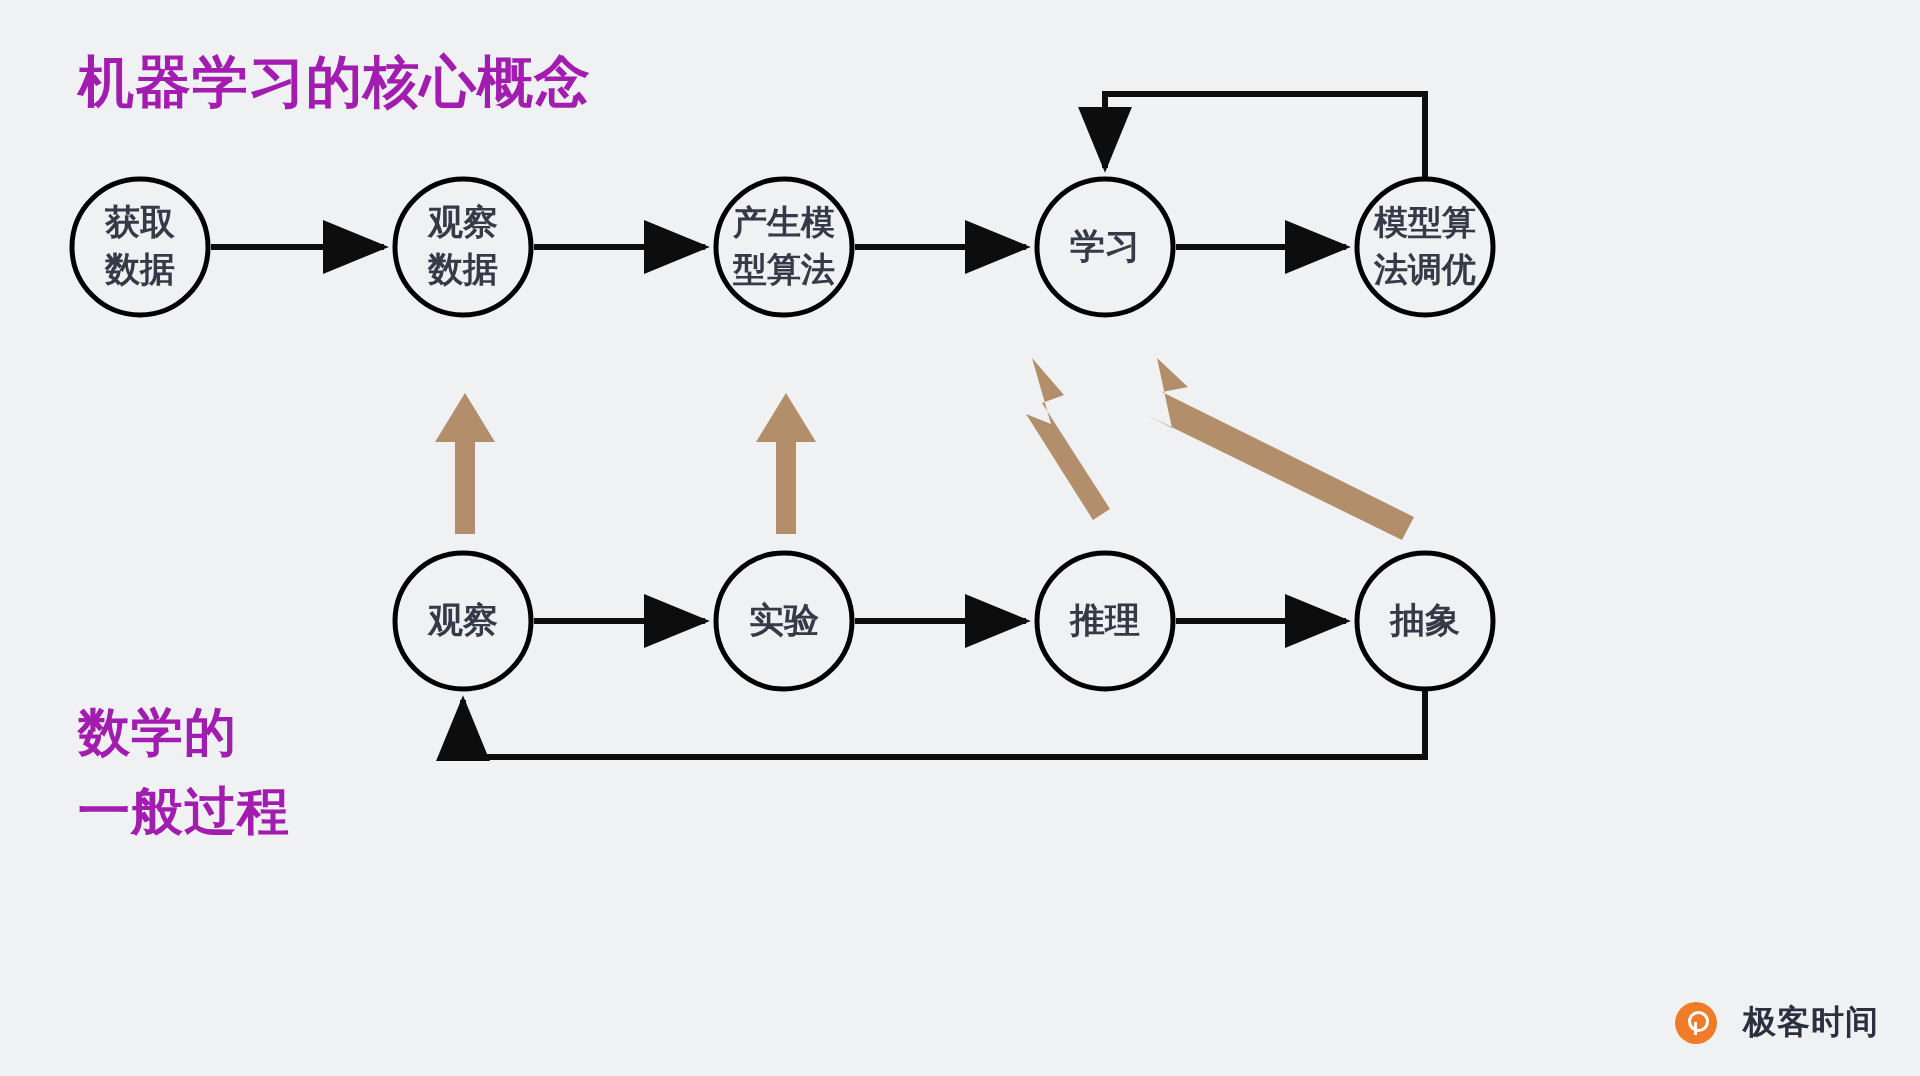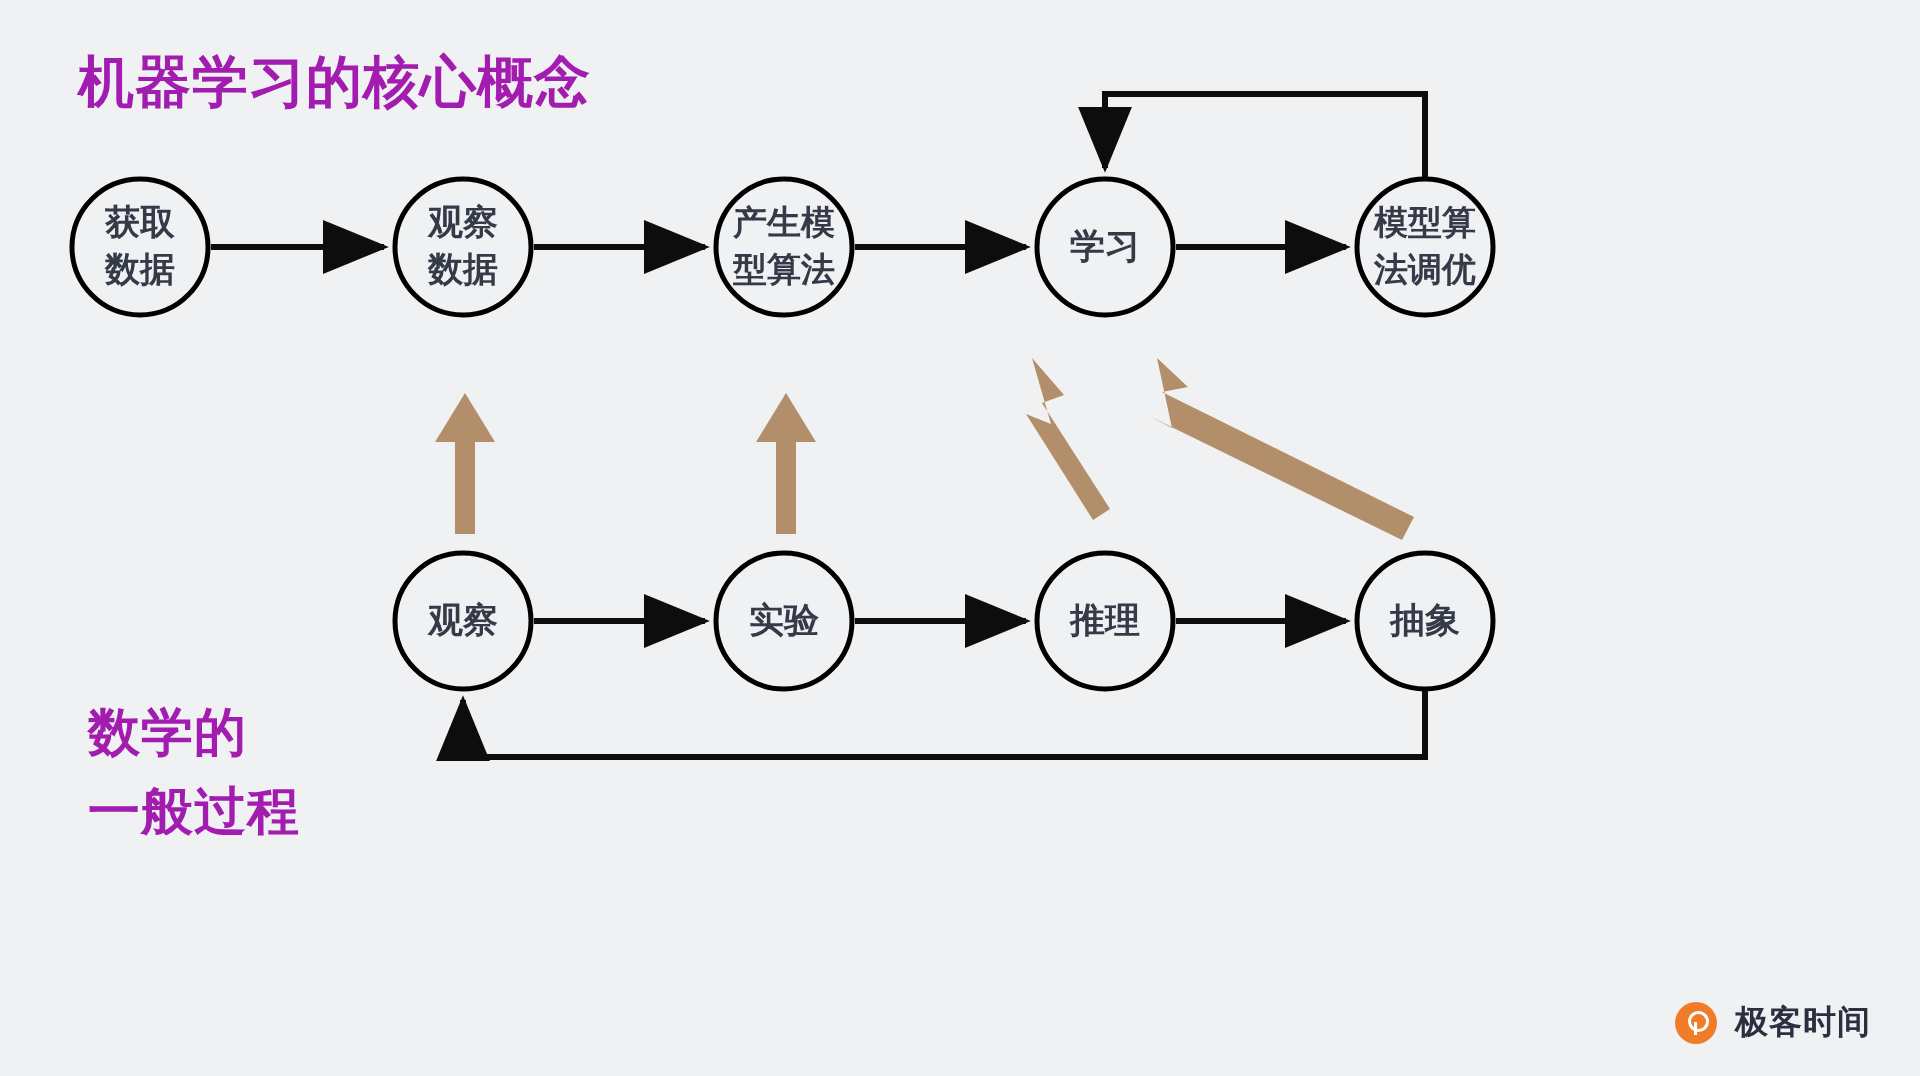--- a/index.html
+++ b/index.html
@@ -54,28 +54,27 @@
   }
   #page-title {
     left: 78px; top: 48px;
     font-size: 56px;
     line-height: 1.2;
   }
   #process-label {
     left: 78px; top: 693px;
     font-size: 52px;
     line-height: 1.52;
-    margin-left: 10px;
   }
   #logo {
     position: absolute;
     left: 1675px; top: 1000px;
     display: flex;
     align-items: center;
-    gap: 18px;
+    gap: 26px;
   }
   #logo-mark {
     width: 42px; height: 42px;
     border-radius: 50%;
     background: #f07c29;
     position: relative;
     flex: 0 0 auto;
   }
   #logo-mark::before {
     content: "";

